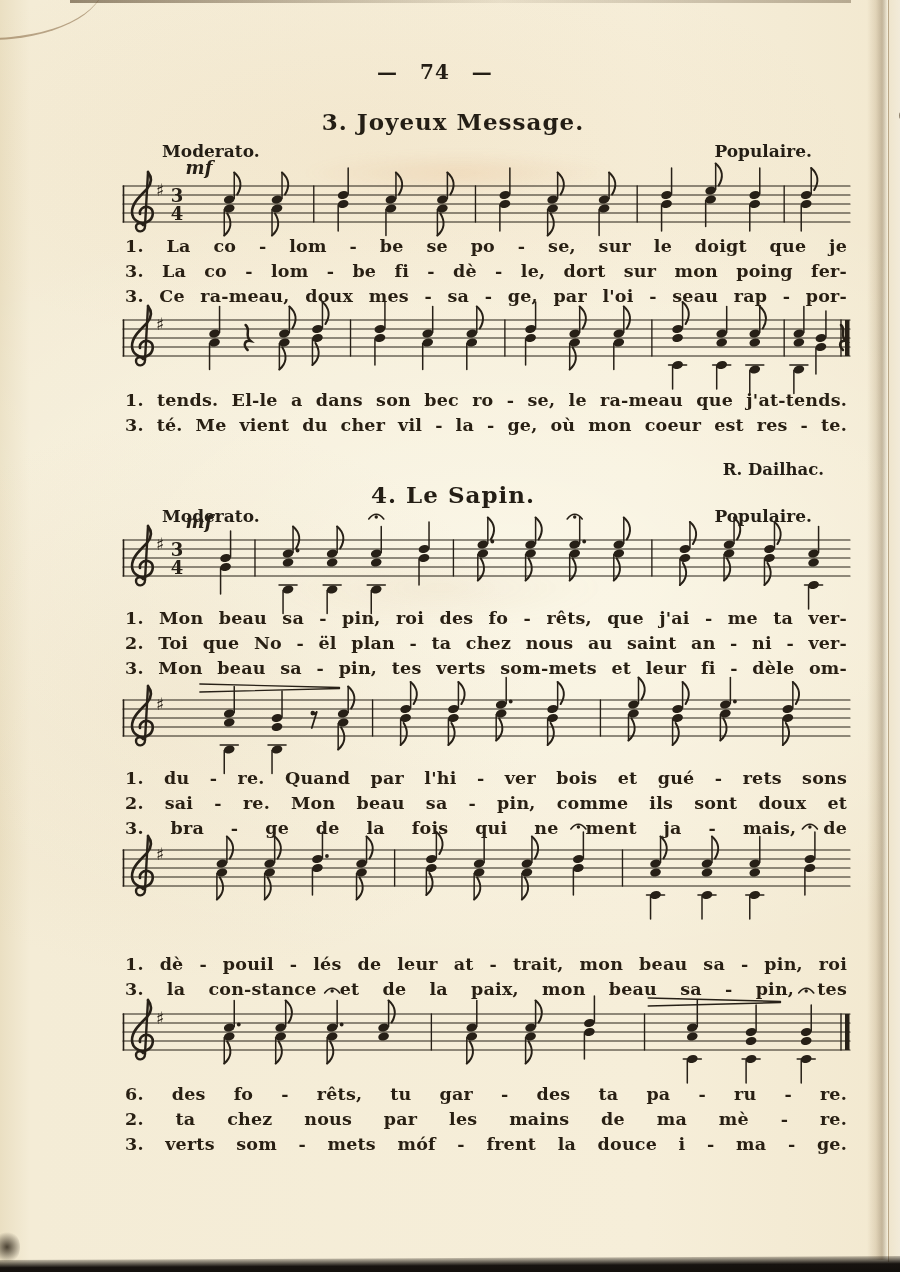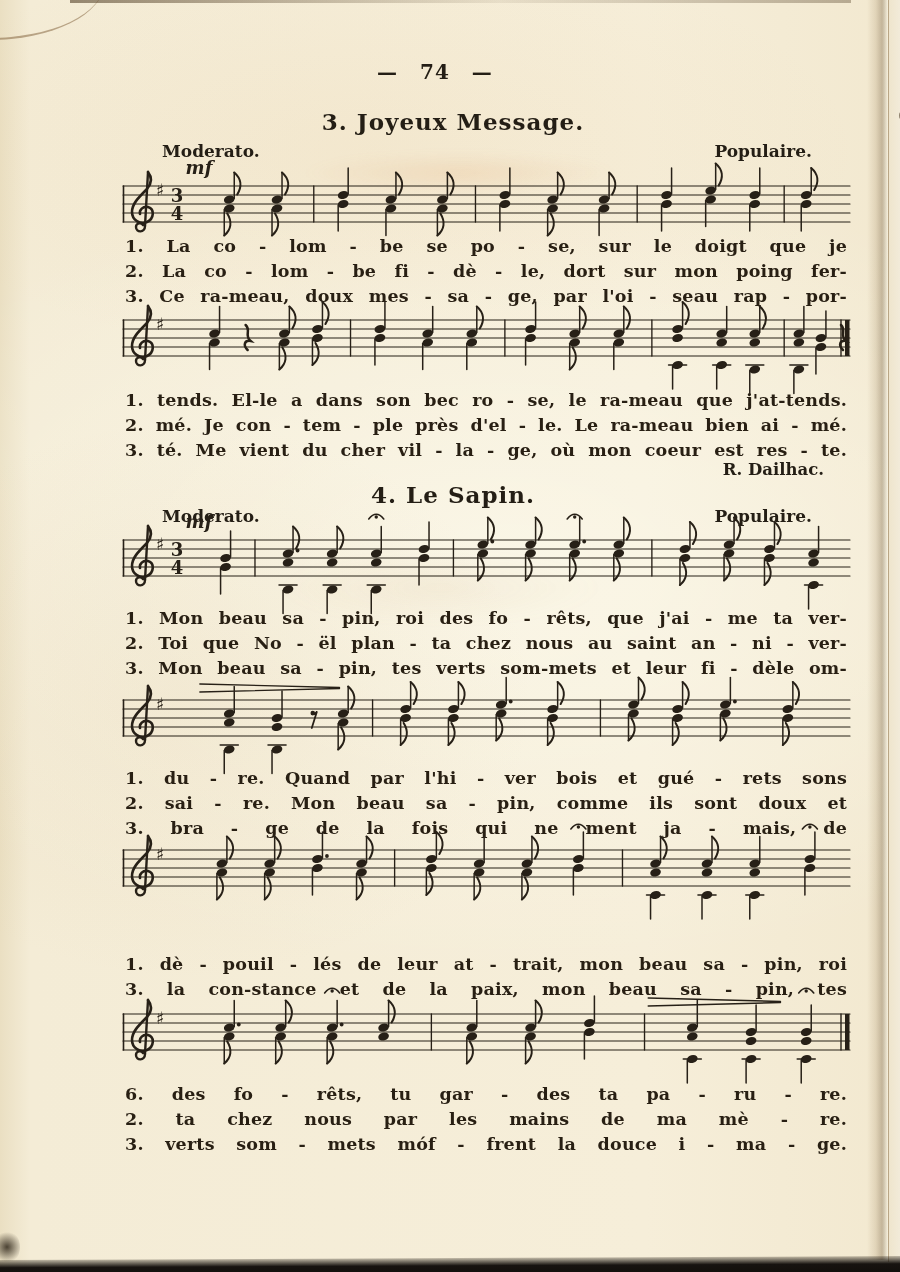--- a/index.html
+++ b/index.html
@@ -144,21 +144,21 @@
         <line x1="630.775" y1="61" x2="630.775" y2="87" stroke="#272017" stroke-width="1.5" stroke-linecap="round"></line>
         <ellipse cx="687.225" cy="51" rx="5.4" ry="4" fill="#272017" transform="rotate(-15 687.225 51)"></ellipse>
         <ellipse cx="687.225" cy="60" rx="5.4" ry="4" fill="#272017" transform="rotate(-15 687.225 60)"></ellipse>
         <line x1="692.225" y1="50" x2="692.225" y2="24" stroke="#272017" stroke-width="1.5" stroke-linecap="round"></line>
         <path d="M 692.225,24 C 699.225,30 700.225,38 695.225,46" fill="none" stroke="#272017" stroke-width="2.1" stroke-linecap="round"></path>
         <line x1="682.225" y1="61" x2="682.225" y2="87" stroke="#272017" stroke-width="1.5" stroke-linecap="round"></line>
       </g>
     </svg>
   <div class="lyrics" style="top:234px;">
     <div class="verse">1. La co - lom - be se po - se, sur le doigt que je</div>
-    <div class="verse">2. La co - lom - be fi - dè - le, dort sur mon poing fer-</div>
+    <div class="verse">3. La co - lom - be fi - dè - le, dort sur mon poing fer-</div>
     <div class="verse">3. Ce ra-meau, doux mes - sa - ge, par l'oi - seau rap - por-</div>
   </div>
 
   <svg class="staff" style="top:278px;" viewBox="0 0 735 120">
       <g>
         <line x1="4" y1="42" x2="731" y2="42" stroke="#272017" stroke-width="1.15" stroke-linecap="round"></line>
         <line x1="4" y1="51" x2="731" y2="51" stroke="#272017" stroke-width="1.15" stroke-linecap="round"></line>
         <line x1="4" y1="60" x2="731" y2="60" stroke="#272017" stroke-width="1.15" stroke-linecap="round"></line>
         <line x1="4" y1="69" x2="731" y2="69" stroke="#272017" stroke-width="1.15" stroke-linecap="round"></line>
         <line x1="4" y1="78" x2="731" y2="78" stroke="#272017" stroke-width="1.15" stroke-linecap="round"></line>
@@ -248,21 +248,20 @@
         <ellipse cx="679.875" cy="91.5" rx="5.4" ry="4" fill="#272017" transform="rotate(-15 679.875 91.5)"></ellipse>
         <line x1="674.875" y1="92.5" x2="674.875" y2="115.5" stroke="#272017" stroke-width="1.5" stroke-linecap="round"></line>
         <ellipse cx="701.925" cy="60" rx="5.4" ry="4" fill="#272017" transform="rotate(-15 701.925 60)"></ellipse>
         <ellipse cx="701.925" cy="69" rx="5.4" ry="4" fill="#272017" transform="rotate(-15 701.925 69)"></ellipse>
         <line x1="706.925" y1="59" x2="706.925" y2="33" stroke="#272017" stroke-width="1.5" stroke-linecap="round"></line>
         <line x1="696.925" y1="70" x2="696.925" y2="96" stroke="#272017" stroke-width="1.5" stroke-linecap="round"></line>
       </g>
     </svg>
   <div class="lyrics" style="top:388px;">
     <div class="verse">1. tends. El-le a dans son bec ro - se, le ra-meau que j'at-tends.</div>
-    <div class="verse">2. mé. Je con - tem - ple près d'el - le. Le ra-meau bien ai - mé.</div>
     <div class="verse">3. té. Me vient du cher vil - la - ge, où mon coeur est res - te.</div>
   </div>
   <div class="abs composer" style="top:460px;left:0;width:788px;text-align:right;margin-left:36px;">R. Dailhac.</div>
 
   <div class="abs song-title" style="top:481px;">4. Le Sapin.</div>
   <div class="abs tempo" style="top:506px;left:162px;">Moderato.</div>
   <div class="abs source" style="top:506px;left:0;width:812px;text-align:right;">Populaire.</div>
 
   <svg class="staff" style="top:498px;" viewBox="0 0 735 120">
       <g>

